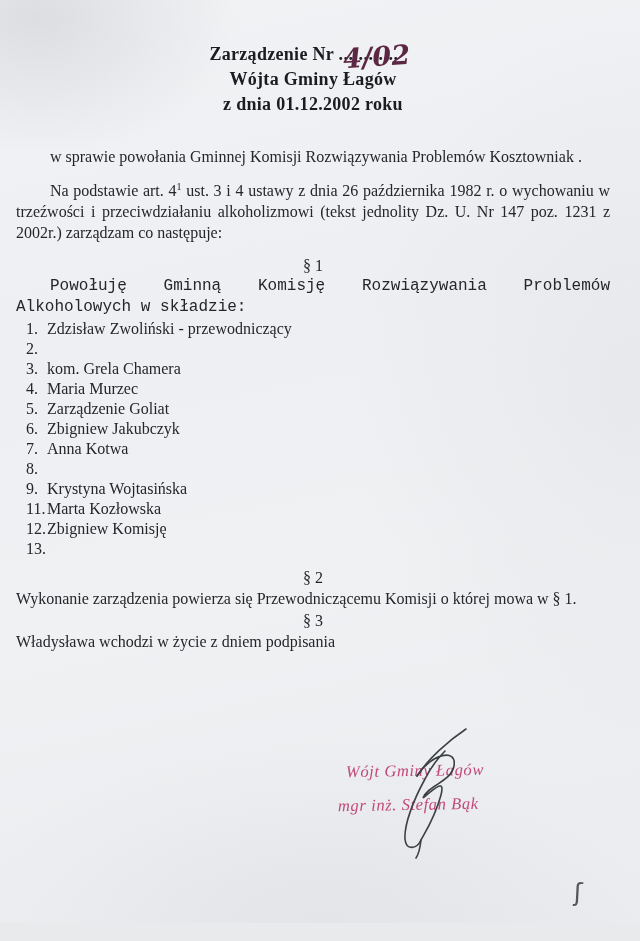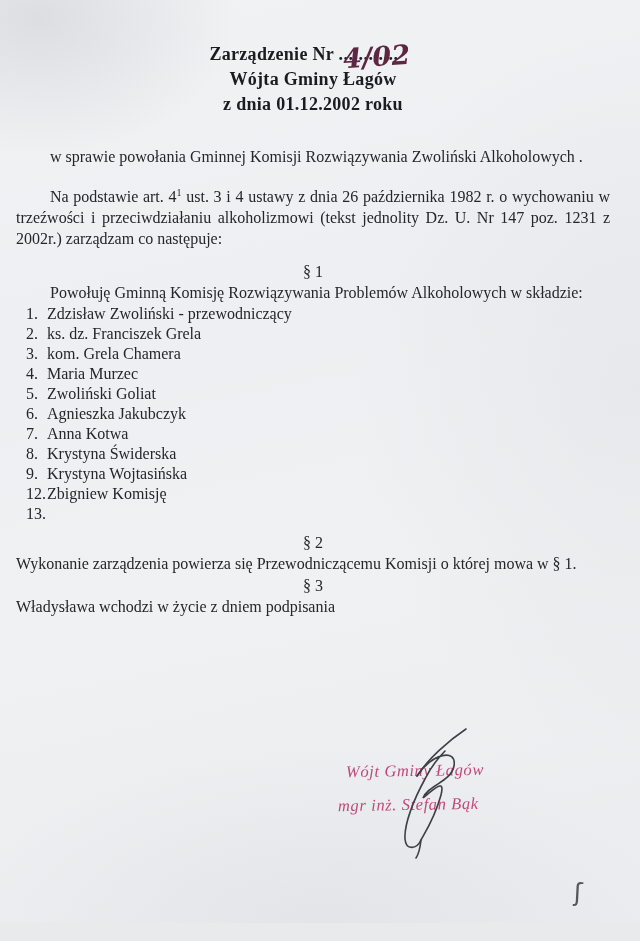--- a/index.html
+++ b/index.html
@@ -31,25 +31,25 @@
     position:absolute;left:4px;bottom:-3px;
     font-family:"DejaVu Serif",serif;
     font-style:italic;font-weight:bold;
     font-size:27px;line-height:1;
     color:#5c2742;
     transform:rotate(-4deg);
     white-space:nowrap;
   }
   p{margin:0;text-align:justify;font-size:16px;line-height:21px;}
   .subject{margin-top:29px;text-indent:34px;}
-  .legal{margin-top:19px;text-indent:34px;}
+  .legal{margin-top:13px;text-indent:34px;}
   .legal sup{font-size:10px;line-height:0;}
   .section-mark{text-align:center;font-size:16px;line-height:21px;}
   .m-sec1{margin-top:12px;}
-  .intro{text-indent:34px;}
+  .intro{text-indent:34px;font-family:Liberation Mono, monospace;}
   .members{list-style:none;margin:1px 0 0 0;padding:0 0 0 10px;font-size:16px;line-height:20px;}
   .members li{display:flex;}
   .member-num{flex:0 0 auto;min-width:21px;}
   .m-sec2{margin-top:8px;}
   .m-sec3{margin-top:1px;}
   .signature-area{position:absolute;left:336px;top:725px;width:210px;height:140px;}
   .stamp-line{
     position:absolute;
     font-style:italic;
     font-size:16.5px;
@@ -76,63 +76,65 @@
 
   <header class="doc-header">
     <div class="title-line1">
       <span>Zarządzenie Nr</span>
       <span class="nr-wrap"><span class="dots">............</span><span class="handwritten-nr">4/02</span></span>
     </div>
     <div>Wójta Gminy Łagów</div>
     <div>z dnia 01.12.2002 roku</div>
   </header>
 
-  <p class="subject">w sprawie powołania Gminnej Komisji Rozwiązywania Zwoliński Alkoholowych .</p>
+  <p class="subject">w sprawie powołania Gminnej Komisji Rozwiązywania Problemów Kosztowniak .</p>
 
   <p class="legal"><span>Na podstawie art. 4</span><sup>1</sup><span> ust. 3 i 4 ustawy z dnia 26 października 1982 r. o wychowaniu w trzeźwości i przeciwdziałaniu alkoholizmowi (tekst jednolity Dz. U. Nr 147 poz. 1231 z 2002r.) zarządzam co następuje:</span></p>
 
   <div class="section-mark m-sec1">§ 1</div>
   <p class="intro">Powołuję Gminną Komisję Rozwiązywania Problemów Alkoholowych w składzie:</p>
 
   <ol class="members">
     <li>
         <span class="member-num">1.</span>
         <span>Zdzisław Zwoliński - przewodniczący</span>
       </li>
     <li>
         <span class="member-num">2.</span>
-        <span>ks. dz. Franciszek Grela</span>
       </li>
     <li>
         <span class="member-num">3.</span>
         <span>kom. Grela Chamera</span>
       </li>
     <li>
         <span class="member-num">4.</span>
         <span>Maria Murzec</span>
       </li>
     <li>
         <span class="member-num">5.</span>
-        <span>Zwoliński Goliat</span>
+        <span>Zarządzenie Goliat</span>
       </li>
     <li>
         <span class="member-num">6.</span>
-        <span>Agnieszka Jakubczyk</span>
+        <span>Zbigniew Jakubczyk</span>
       </li>
     <li>
         <span class="member-num">7.</span>
         <span>Anna Kotwa</span>
       </li>
     <li>
         <span class="member-num">8.</span>
-        <span>Krystyna Świderska</span>
       </li>
     <li>
         <span class="member-num">9.</span>
         <span>Krystyna Wojtasińska</span>
+      </li>
+    <li>
+        <span class="member-num">11.</span>
+        <span>Marta Kozłowska</span>
       </li>
     <li>
         <span class="member-num">12.</span>
         <span>Zbigniew Komisję</span>
       </li>
     <li>
         <span class="member-num">13.</span>
       </li>
   </ol>
 

